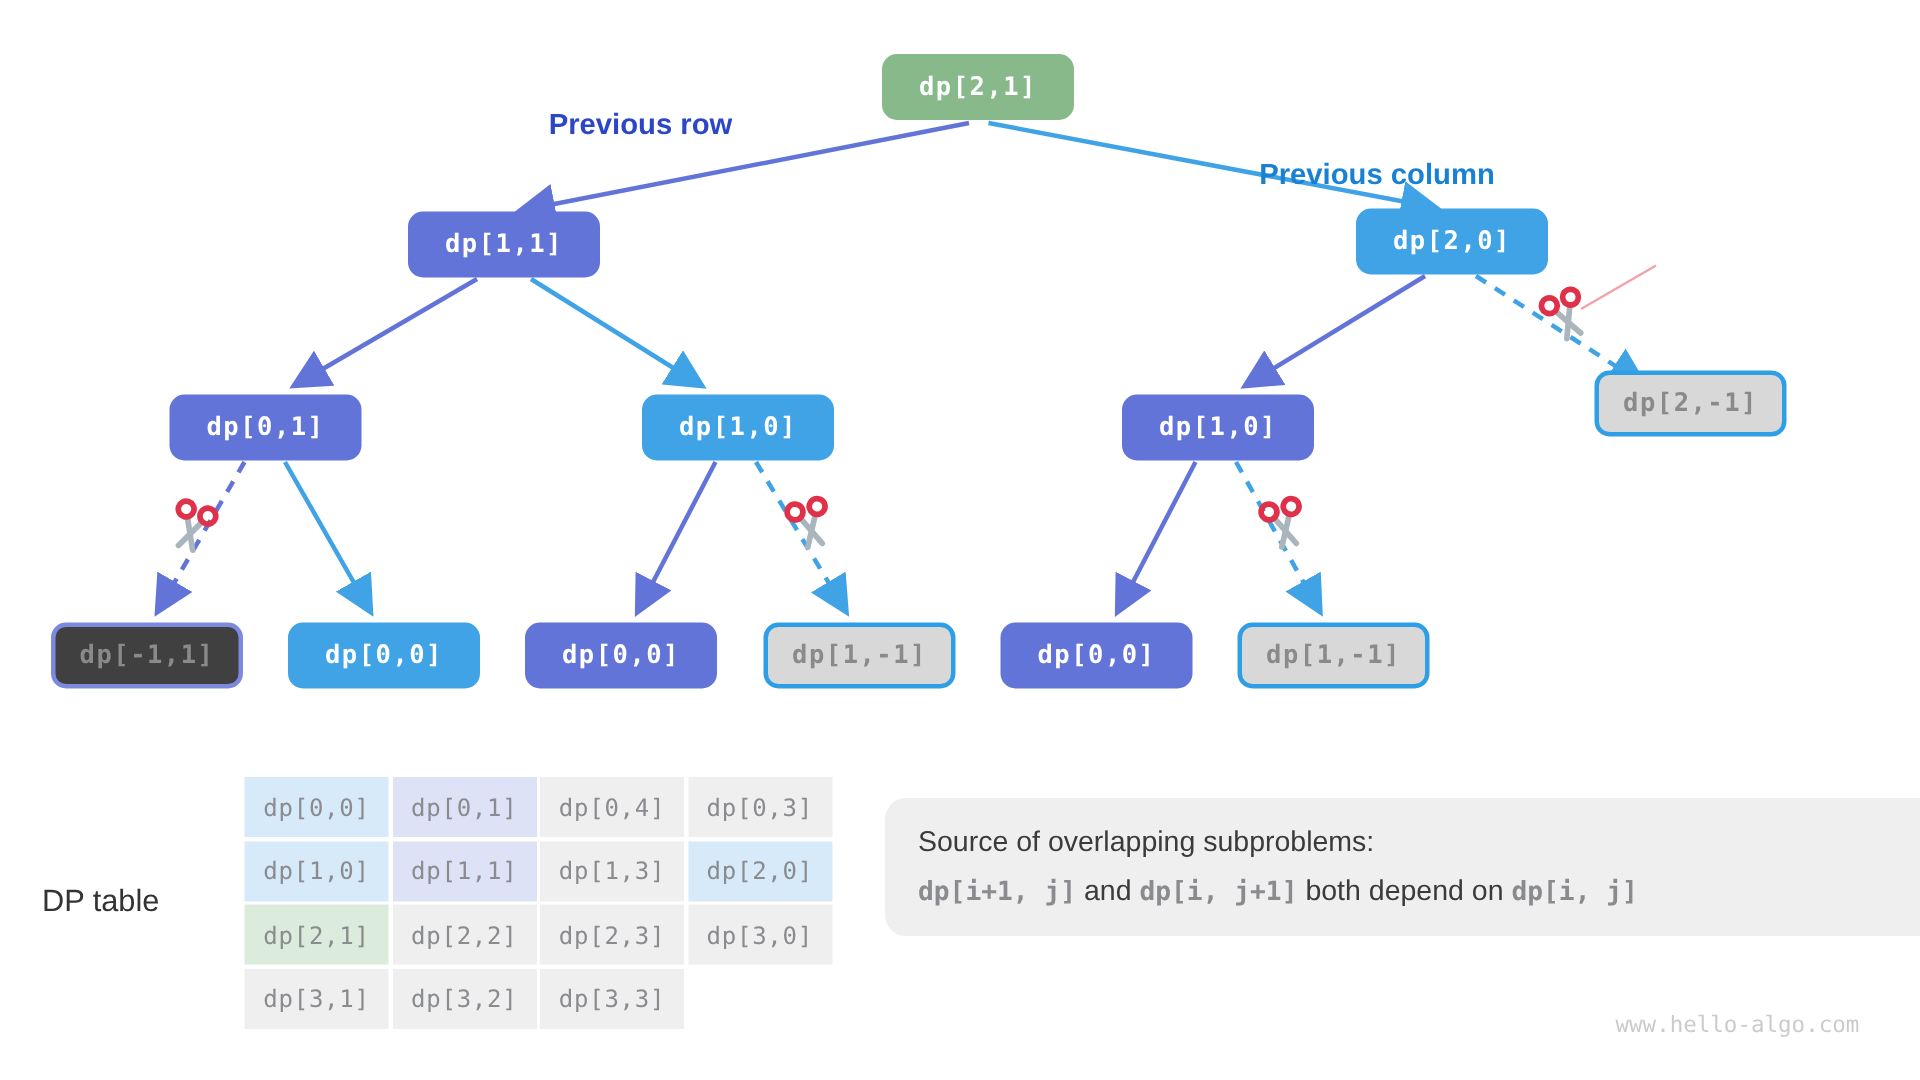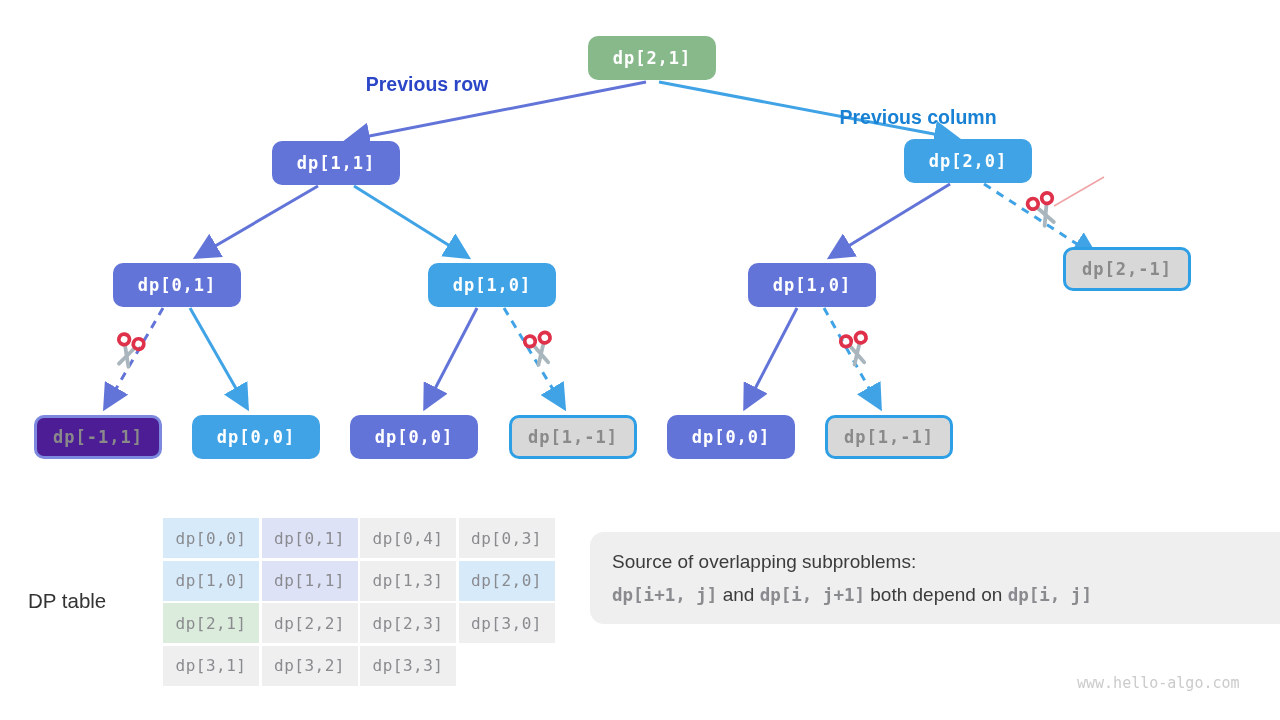--- a/index.html
+++ b/index.html
@@ -12,21 +12,21 @@
     position:absolute;transform:translate(-50%,-50%);
     height:44px;min-width:128px;border-radius:10px;box-sizing:border-box;
     display:flex;align-items:center;justify-content:center;
     font-family:"DejaVu Sans Mono",monospace;font-weight:bold;font-size:17px;
     letter-spacing:1px;color:#ffffff;padding:0 12px;white-space:nowrap;
   }
   .node.green{background:#87b98b;}
   .node.purple{background:#6374d8;}
   .node.blue{background:#3fa3e6;}
   .node.pruned-blue{background:#d8d8d8;border:3.5px solid #2f9fe5;color:#8a8a8a;}
-  .node.pruned-purple{background:#4c1d95;border:3.5px solid #7d89de;color:#8a8a8a;}
+  .node.pruned-purple{background:#404040;border:3.5px solid #7d89de;color:#8a8a8a;}
   .branch-label{
     position:absolute;transform:translate(-50%,-50%);
     font-weight:bold;font-size:19.5px;white-space:nowrap;
   }
   .branch-label.row{color:#2b46c6;}
   .branch-label.col{color:#1881d4;}
   .callout{
     position:absolute;left:1055px;top:100px;width:187px;height:76px;
     background:#fdf1f1;border:1.5px solid #f6c5c8;border-radius:10px;
     color:#e35c5c;font-size:18.5px;line-height:1.4;

